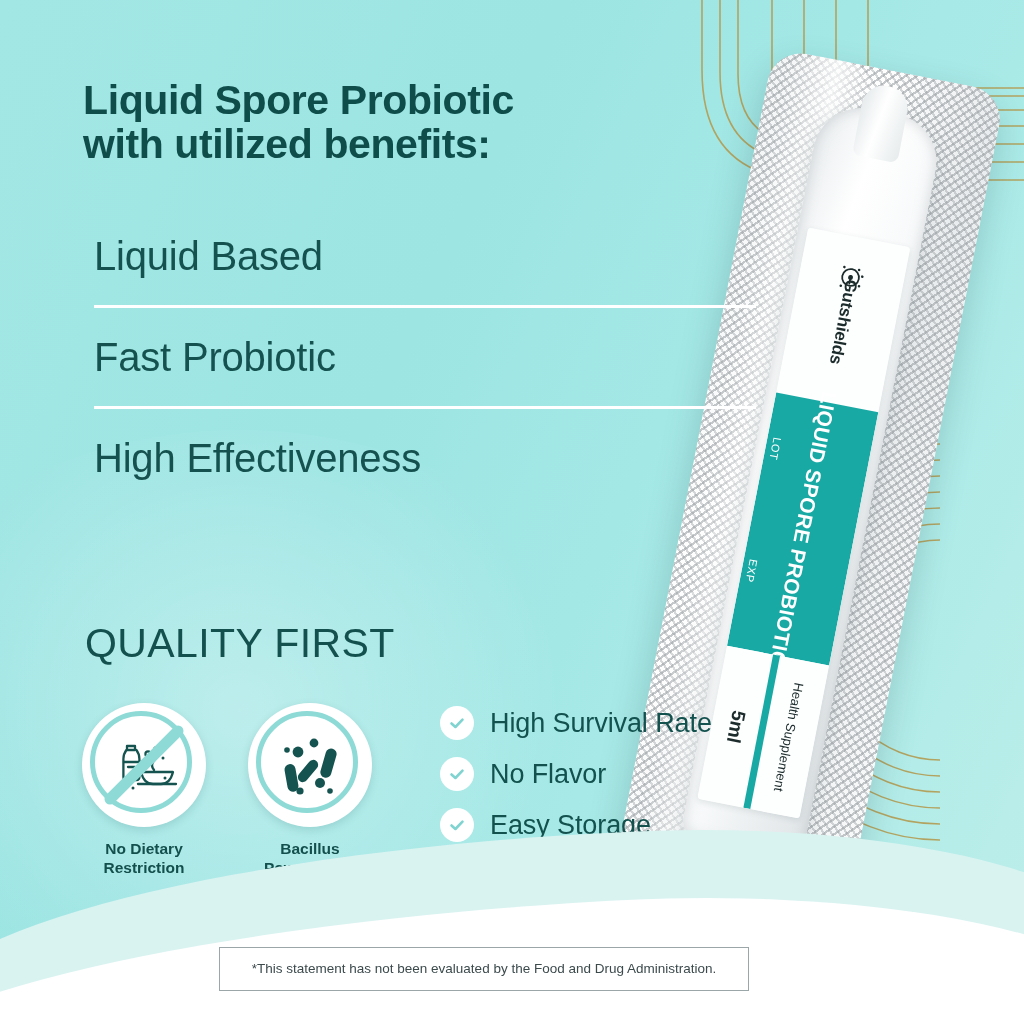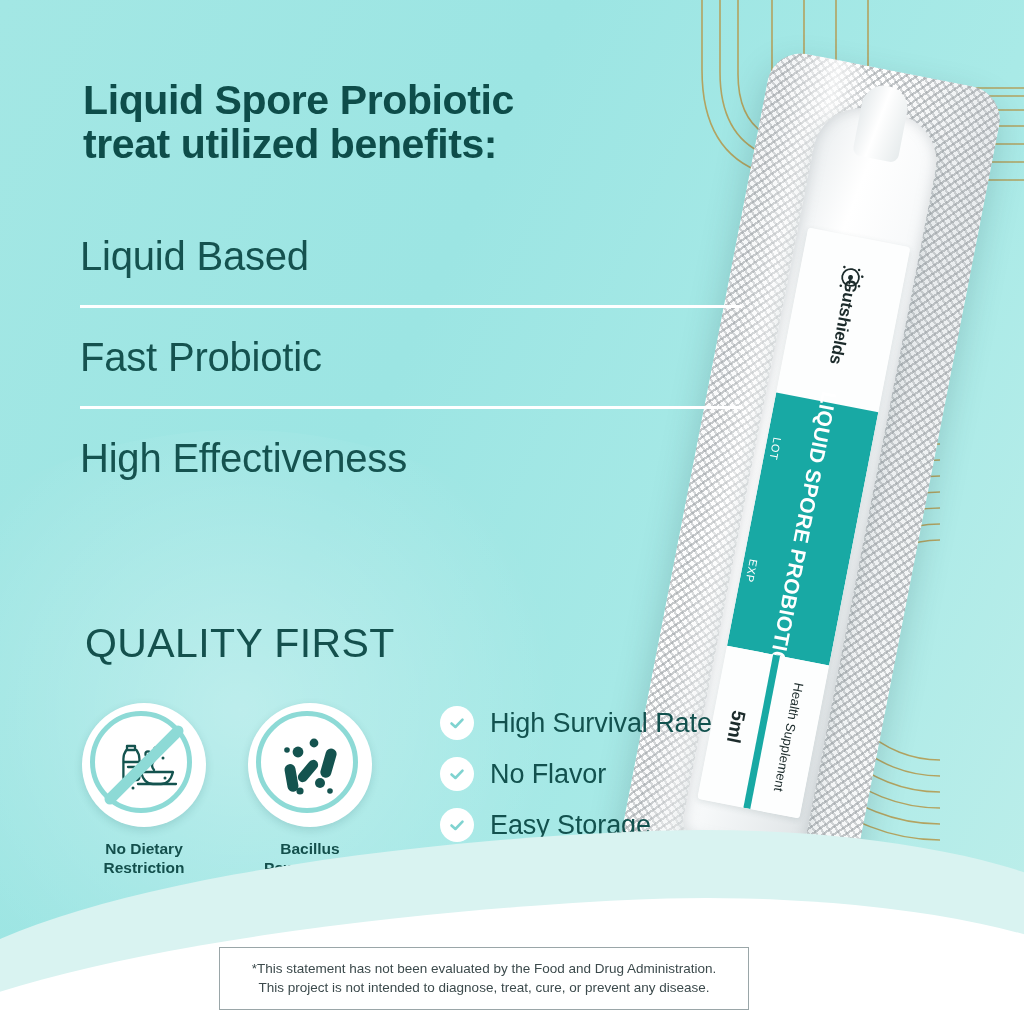--- a/index.html
+++ b/index.html
@@ -81,21 +81,21 @@
     font-weight: bold;
     color: #0e4d4a;
     letter-spacing: -0.4px;
     line-height: 1.08;
     white-space: nowrap;
   }
 
   
   .benefits {
     position: absolute;
-    left: 80px;
+    left: 94px;
     top: 207px;
     width: 662px;
   }
   .benefit-row {
     height: 98px;
     display: flex;
     align-items: center;
     font-size: 40px;
     color: #15524f;
     letter-spacing: -0.2px;
@@ -438,21 +438,21 @@
             <div class="label-vol">5ml</div>
             <div class="label-supp">Health Supplement</div>
           </div>
         </div>
       </div>
     </div>
   </div>
 
   <div class="headline">
     <div class="headline-l1">Liquid Spore Probiotic</div>
-    <div class="headline-l2">treat utilized benefits:</div>
+    <div class="headline-l2">with utilized benefits:</div>
   </div>
 
   <div class="benefits">
     <div class="benefit-row">Liquid Based</div>
     <div class="benefit-row">Fast Probiotic</div>
     <div class="benefit-row">High Effectiveness</div>
   </div>
 
   <div class="quality-title">QUALITY FIRST</div>
 
@@ -535,16 +535,15 @@
       </span>
       <span class="check-label">Easy Storage</span>
     </div>
   </div>
 
   <div class="wave-pale"></div>
   <div class="wave-white"></div>
 
   <div class="disclaimer">
     <div class="disclaimer-line">*This statement has not been evaluated by the Food and Drug Administration.</div>
-    <div class="disclaimer-line">This project is not intended to diagnose, treat, cure, or prevent any disease.</div>
   </div>
 
 </div>
 
 </body></html>

